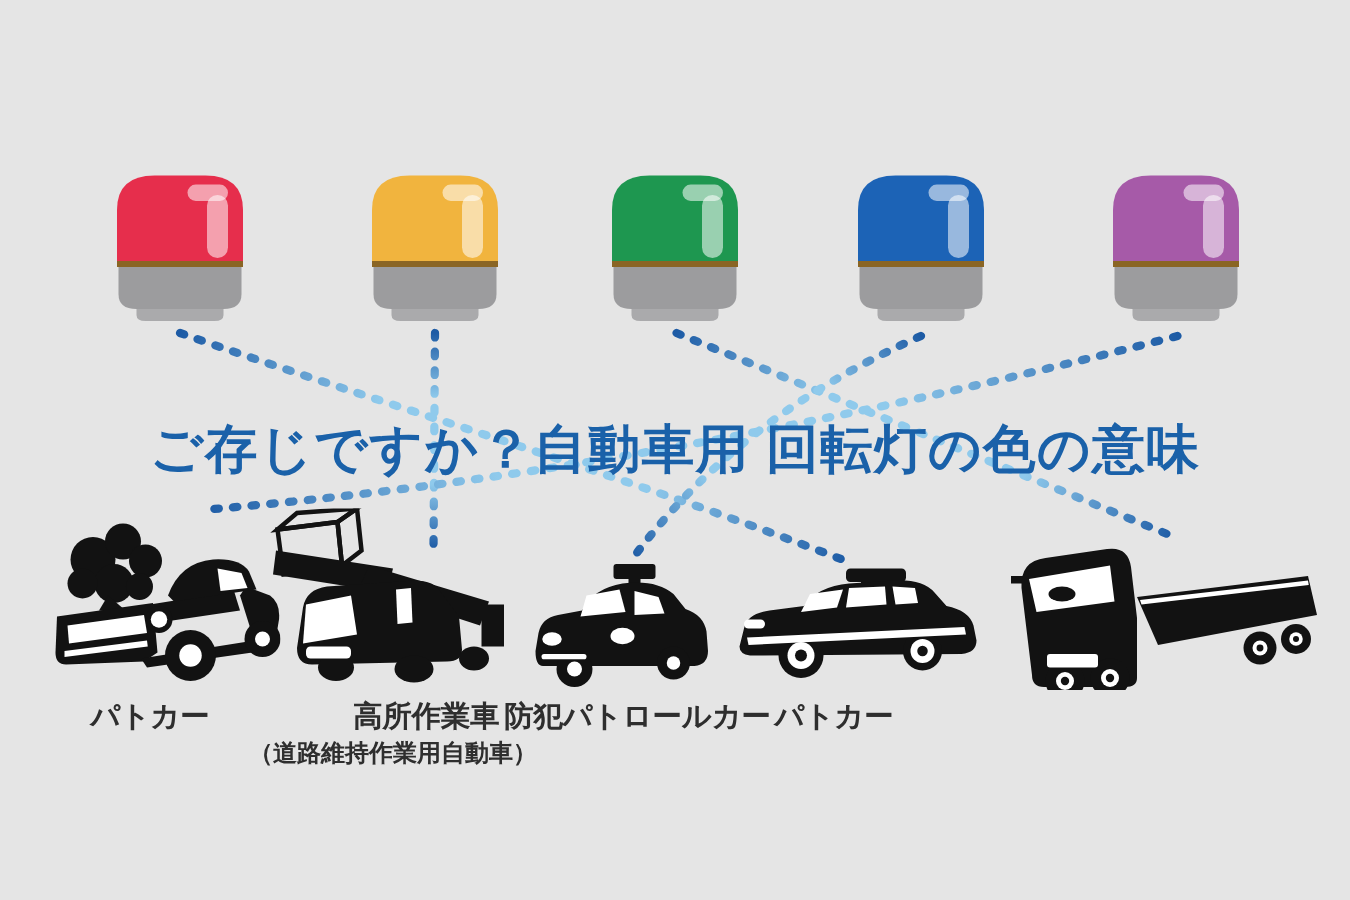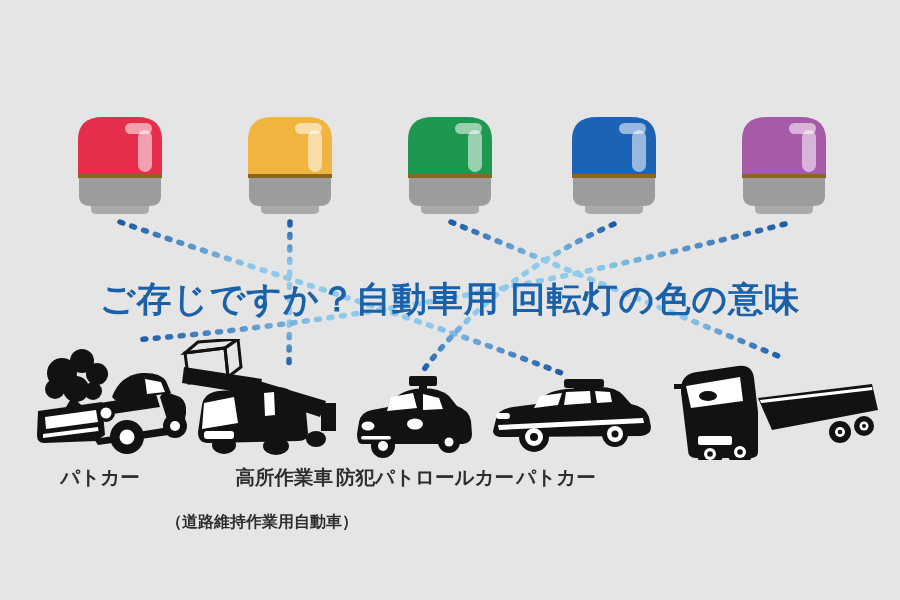--- a/index.html
+++ b/index.html
@@ -15,21 +15,21 @@
     text-align:center;font-size:35px;font-weight:800;letter-spacing:1px;
     white-space:nowrap;
   }
   .vehicle{position:absolute;z-index:2;}
   .vlabel{
     position:absolute;top:464px;z-index:2;text-align:center;
     font-size:19.5px;font-weight:600;white-space:nowrap;
   }
   .vsublabel{
     position:absolute;top:492px;z-index:2;text-align:center;
-    font-size:16px;font-weight:600;white-space:nowrap;margin-top:20px;
+    font-size:16px;font-weight:600;white-space:nowrap;
   }
 </style>
 </head>
 <body>
 
 <div class="canvas" style="background-color: #e5e5e5;">
 
   <svg class="connectors" width="900" height="600" viewBox="0 0 900 600">
     <defs>
       <linearGradient id="lg-red" gradientUnits="userSpaceOnUse" x1="120" y1="222" x2="564" y2="374">

